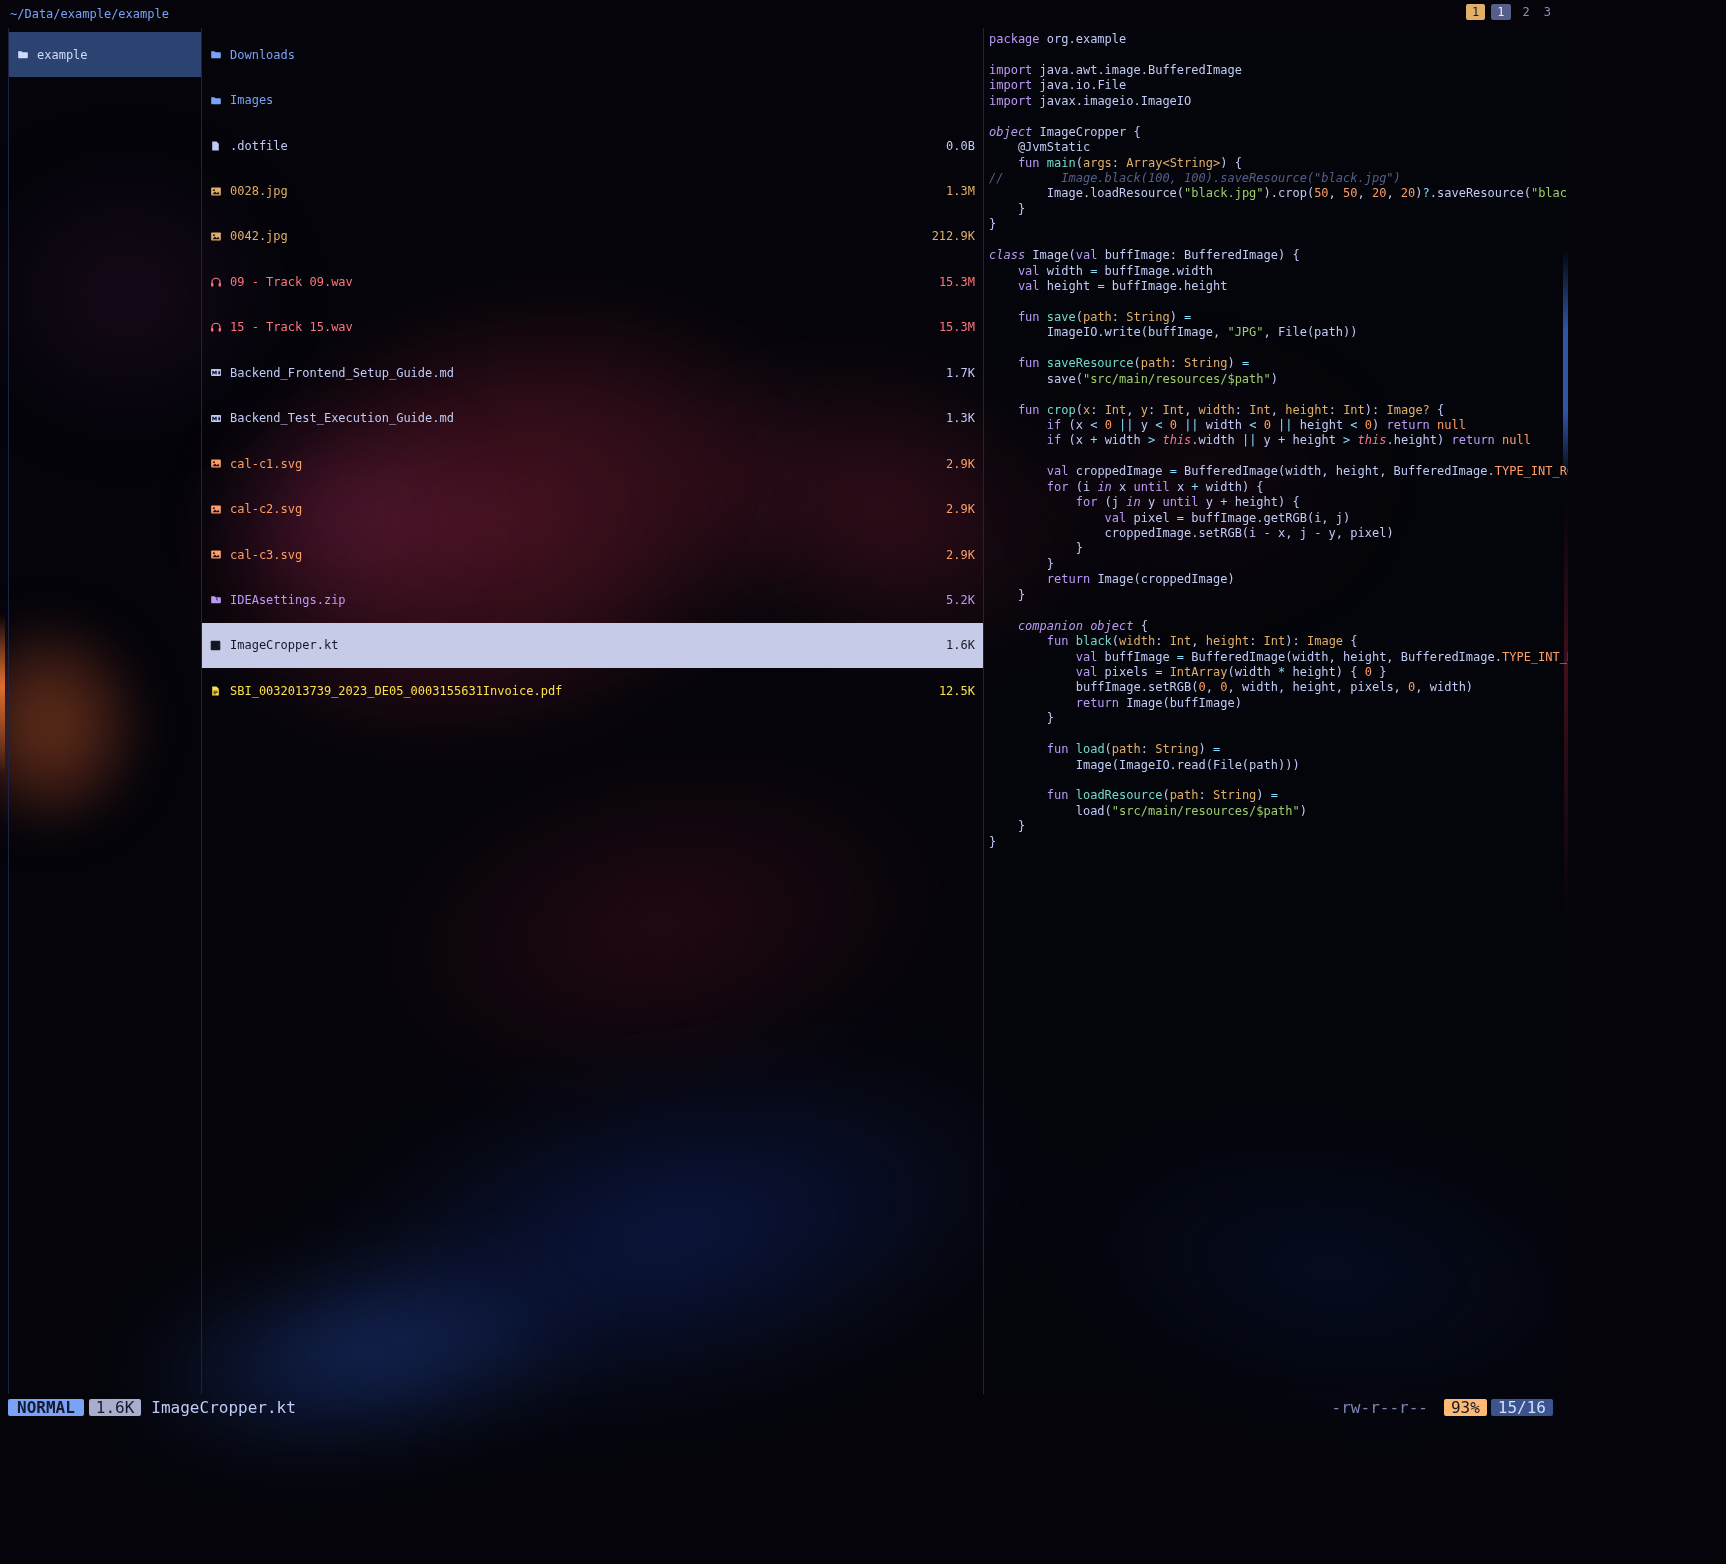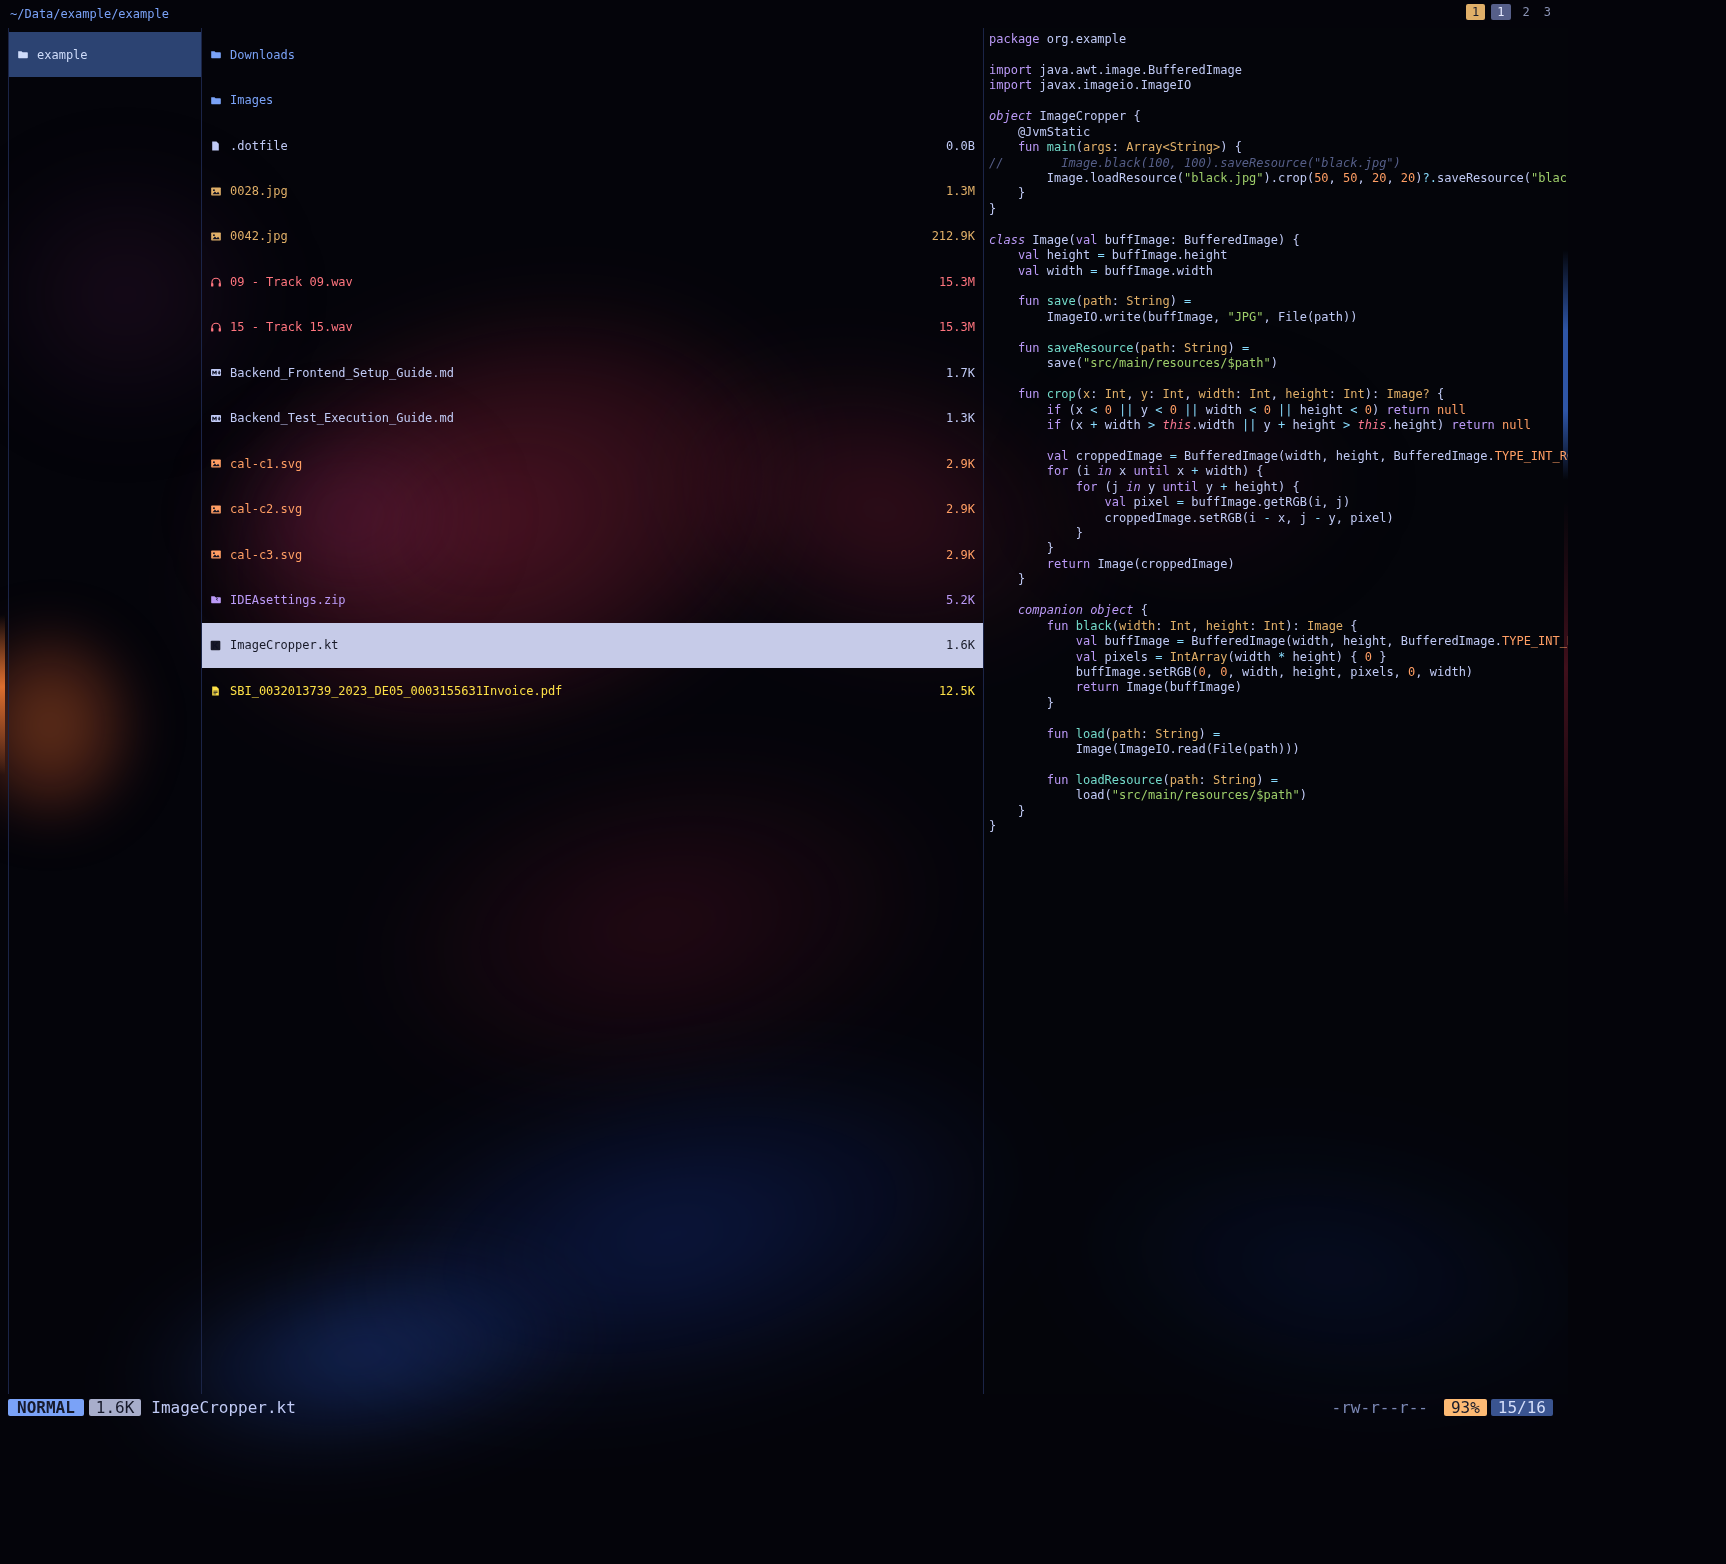--- a/index.html
+++ b/index.html
@@ -282,33 +282,34 @@
               </svg>
             </span>
             <span class="fname">SBI_0032013739_2023_DE05_0003155631Invoice.pdf</span>
             <span class="fsize">12.5K</span>
           </div>
         </div>
       <div class="pane pane-right" id="code">
           <div class="code-line"><span class="s-k">package </span><span class="s-tx">org.example</span></div>
           <div class="code-line">&nbsp;</div>
           <div class="code-line"><span class="s-k">import </span><span class="s-tx">java.awt.image.BufferedImage</span></div>
+          <div class="code-line"><span class="s-k">import </span><span class="s-tx">java.io.File</span></div>
           <div class="code-line"><span class="s-k">import </span><span class="s-tx">javax.imageio.ImageIO</span></div>
           <div class="code-line">&nbsp;</div>
           <div class="code-line"><span class="s-ki">object </span><span class="s-tx">ImageCropper {</span></div>
           <div class="code-line"><span class="s-tx">    @JvmStatic</span></div>
           <div class="code-line"><span class="s-k">    fun </span><span class="s-fn">main</span><span class="s-tx">(</span><span class="s-pm">args</span><span class="s-tx">: </span><span class="s-ty">Array&lt;String&gt;</span><span class="s-tx">) {</span></div>
           <div class="code-line"><span class="s-cm">//        Image.black(100, 100).saveResource("black.jpg")</span></div>
           <div class="code-line"><span class="s-tx">        Image.loadResource(</span><span class="s-st">"black.jpg"</span><span class="s-tx">).crop(</span><span class="s-nu">50</span><span class="s-tx">, </span><span class="s-nu">50</span><span class="s-tx">, </span><span class="s-nu">20</span><span class="s-tx">, </span><span class="s-nu">20</span><span class="s-tx">)</span><span class="s-op">?.</span><span class="s-tx">saveResource(</span><span class="s-st">"blackCropped.</span></div>
           <div class="code-line"><span class="s-tx">    }</span></div>
           <div class="code-line"><span class="s-tx">}</span></div>
           <div class="code-line">&nbsp;</div>
           <div class="code-line"><span class="s-ki">class </span><span class="s-tx">Image(</span><span class="s-k">val </span><span class="s-tx">buffImage: BufferedImage) {</span></div>
+          <div class="code-line"><span class="s-k">    val </span><span class="s-tx">width </span><span class="s-op">= </span><span class="s-tx">buffImage.width</span></div>
           <div class="code-line"><span class="s-k">    val </span><span class="s-tx">height </span><span class="s-op">= </span><span class="s-tx">buffImage.height</span></div>
-          <div class="code-line"><span class="s-k">    val </span><span class="s-tx">width </span><span class="s-op">= </span><span class="s-tx">buffImage.width</span></div>
           <div class="code-line">&nbsp;</div>
           <div class="code-line"><span class="s-k">    fun </span><span class="s-fn">save</span><span class="s-tx">(</span><span class="s-pm">path</span><span class="s-tx">: </span><span class="s-ty">String</span><span class="s-tx">) </span><span class="s-op">=</span></div>
           <div class="code-line"><span class="s-tx">        ImageIO.write(buffImage, </span><span class="s-st">"JPG"</span><span class="s-tx">, File(path))</span></div>
           <div class="code-line">&nbsp;</div>
           <div class="code-line"><span class="s-k">    fun </span><span class="s-fn">saveResource</span><span class="s-tx">(</span><span class="s-pm">path</span><span class="s-tx">: </span><span class="s-ty">String</span><span class="s-tx">) </span><span class="s-op">=</span></div>
           <div class="code-line"><span class="s-tx">        save(</span><span class="s-st">"src/main/resources/$path"</span><span class="s-tx">)</span></div>
           <div class="code-line">&nbsp;</div>
           <div class="code-line"><span class="s-k">    fun </span><span class="s-fn">crop</span><span class="s-tx">(</span><span class="s-pm">x</span><span class="s-tx">: </span><span class="s-ty">Int</span><span class="s-tx">, </span><span class="s-pm">y</span><span class="s-tx">: </span><span class="s-ty">Int</span><span class="s-tx">, </span><span class="s-pm">width</span><span class="s-tx">: </span><span class="s-ty">Int</span><span class="s-tx">, </span><span class="s-pm">height</span><span class="s-tx">: </span><span class="s-ty">Int</span><span class="s-tx">): </span><span class="s-ty">Image?</span><span class="s-tx"> {</span></div>
           <div class="code-line"><span class="s-k">        if </span><span class="s-tx">(x </span><span class="s-op">&lt; </span><span class="s-nu">0</span><span class="s-op"> || </span><span class="s-tx">y </span><span class="s-op">&lt; </span><span class="s-nu">0</span><span class="s-op"> || </span><span class="s-tx">width </span><span class="s-op">&lt; </span><span class="s-nu">0</span><span class="s-op"> || </span><span class="s-tx">height </span><span class="s-op">&lt; </span><span class="s-nu">0</span><span class="s-tx">) </span><span class="s-k">return </span><span class="s-nl">null</span></div>
           <div class="code-line"><span class="s-k">        if </span><span class="s-tx">(x </span><span class="s-op">+ </span><span class="s-tx">width </span><span class="s-op">&gt; </span><span class="s-th">this</span><span class="s-tx">.width </span><span class="s-op">|| </span><span class="s-tx">y </span><span class="s-op">+ </span><span class="s-tx">height </span><span class="s-op">&gt; </span><span class="s-th">this</span><span class="s-tx">.height) </span><span class="s-k">return </span><span class="s-nl">null</span></div>

